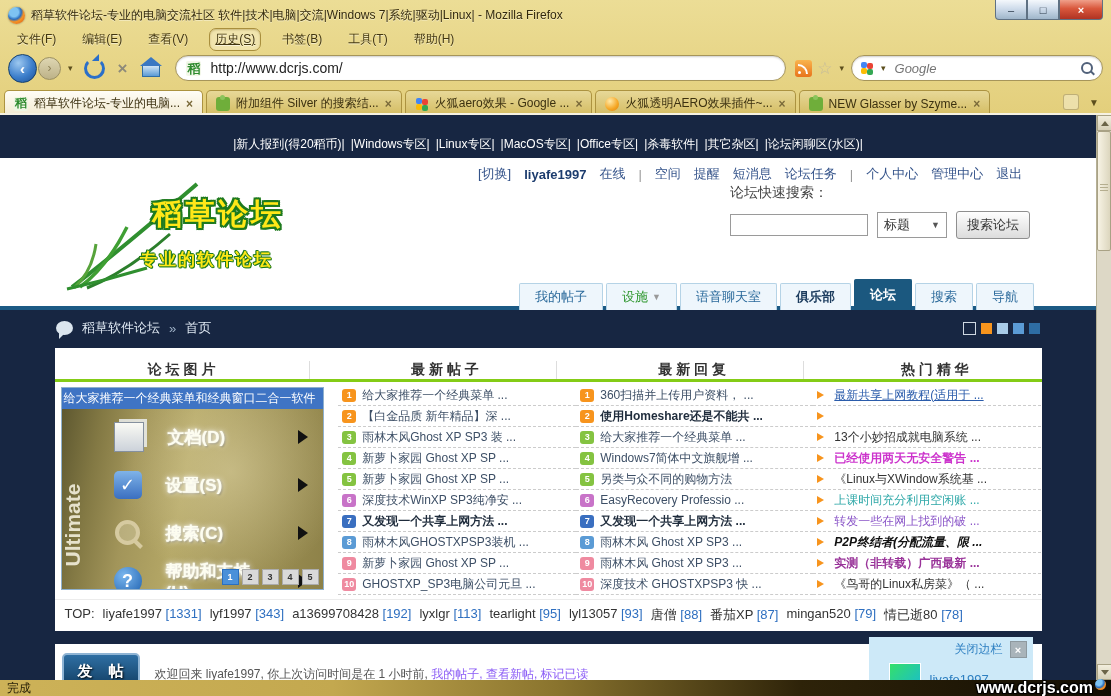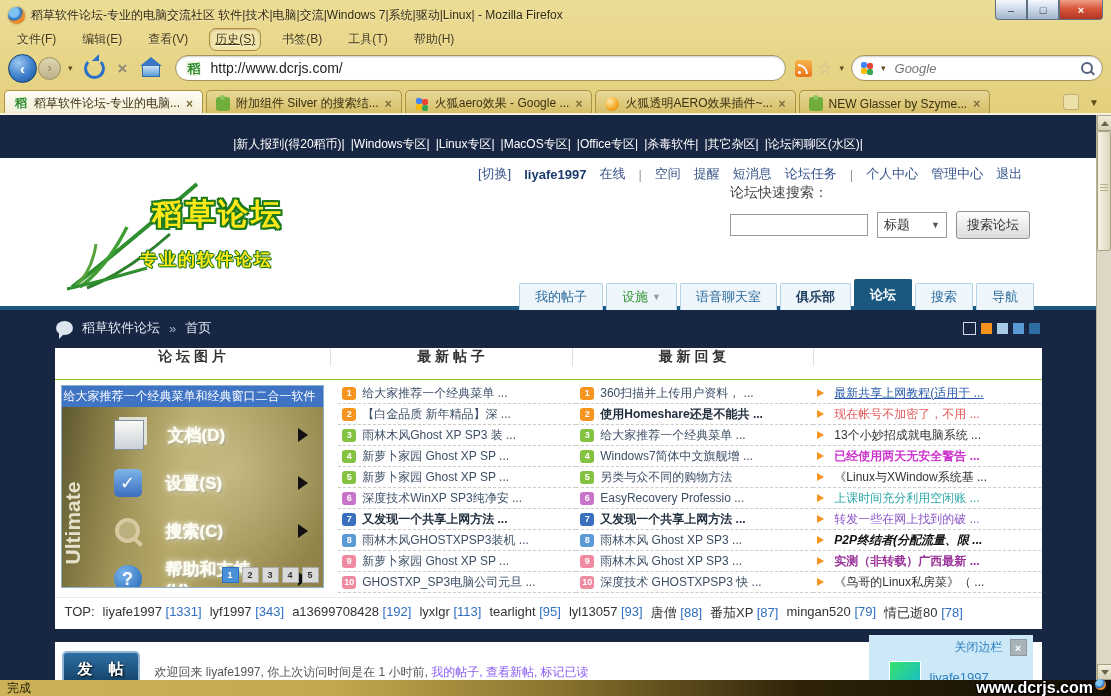--- a/index.html
+++ b/index.html
@@ -105,21 +105,21 @@
   
   .crumb-bar{height:36px;display:flex;align-items:center;gap:9px;padding:0 56px;color:#dfe8f2;font-size:13px;}
   .bubble-icon{width:17px;height:14px;background:#dbe5ee;border-radius:50% 50% 50% 50%;position:relative;flex:none;}
   .bubble-icon::after{content:"";position:absolute;left:3px;bottom:-4px;border:4px solid transparent;border-top-color:#dbe5ee;border-left-color:#dbe5ee;}
   .crumb-sep{color:#9fb2c8;}
   .squares{margin-left:auto;display:flex;gap:5px;align-items:center;}
   .sq{width:11px;height:11px;}
 
   
   .board{width:987px;margin:2px auto 0 auto;background:#fff;}
-  .b-head{display:flex;height:31px;align-items:flex-start;border-bottom:1px solid #84cc16;}
+  .b-head{display:flex;height:31px;align-items:flex-end;border-bottom:3px solid #84cc16;gap:24px;}
   .b-hcell{font-size:14px;font-weight:bold;color:#333;text-align:center;}
   .b-hcell:nth-child(-n+3){border-right:1px solid #ddd;}
   .w1{width:275px;}.w2{width:241px;}.w3{width:240px;}.w4{width:231px;}
   .b-body{display:flex;align-items:center;padding-bottom:4px;}
 
   
   .col-img{width:275px;padding:3px 6px;}
   .img-panel{width:261px;height:201px;position:relative;overflow:hidden;border:1px solid #8fb0cd;}
   .img-cap{height:21px;line-height:21px;background:#3f74c4;color:#fff;font-size:12px;padding:0 2px;white-space:nowrap;overflow:hidden;}
   .img-body{position:relative;height:180px;background:linear-gradient(100deg,#5e5830 0%,#837944 14%,#a2955a 28%,#b4a766 46%,#a39659 66%,#8d8148 100%);}
@@ -341,20 +341,21 @@
             <span class="sq" style="background: rgb(91, 155, 213);"></span>
             <span class="sq" style="background: rgb(46, 109, 164);"></span>
           </span>
       </div>
 
       <div class="board">
         <div class="b-head">
           <div class="b-hcell w1">论 坛 图 片</div>
           <div class="b-hcell w2">最 新 帖 子</div>
           <div class="b-hcell w3">最 新 回 复</div>
+          <div class="b-hcell w4">热 门 精 华</div>
         </div>
         <div class="b-body">
           <div class="col-img">
             <div class="img-panel">
               <div class="img-cap">给大家推荐一个经典菜单和经典窗口二合一软件</div>
               <div class="img-body">
                 <span class="side-text">Ultimate</span>
                 <div id="img-menu">
                     <div class="mi mi0">
                       <span class="mi-icon ic-doc"></span>
@@ -471,21 +472,20 @@
                 <span class="btxt">深度技术 GHOSTXPSP3 快 ...</span>
               </div>
             </div>
           <div class="col-list w4" id="list-hot">
               <div class="lrow">
                 <span class="arrow"></span>
                 <span class="btxt" style="color: rgb(43, 92, 171); text-decoration: underline;">最新共享上网教程(适用于 ...</span>
               </div>
               <div class="lrow">
                 <span class="arrow"></span>
-                <span class="btxt" style="color: rgb(226, 87, 87);">现在帐号不加密了，不用 ...</span>
               </div>
               <div class="lrow">
                 <span class="arrow"></span>
                 <span class="btxt" style="color: rgb(51, 51, 51);">13个小妙招成就电脑系统 ...</span>
               </div>
               <div class="lrow">
                 <span class="arrow"></span>
                 <span class="btxt b" style="color: rgb(204, 51, 204);">已经使用两天无安全警告 ...</span>
               </div>
               <div class="lrow">

